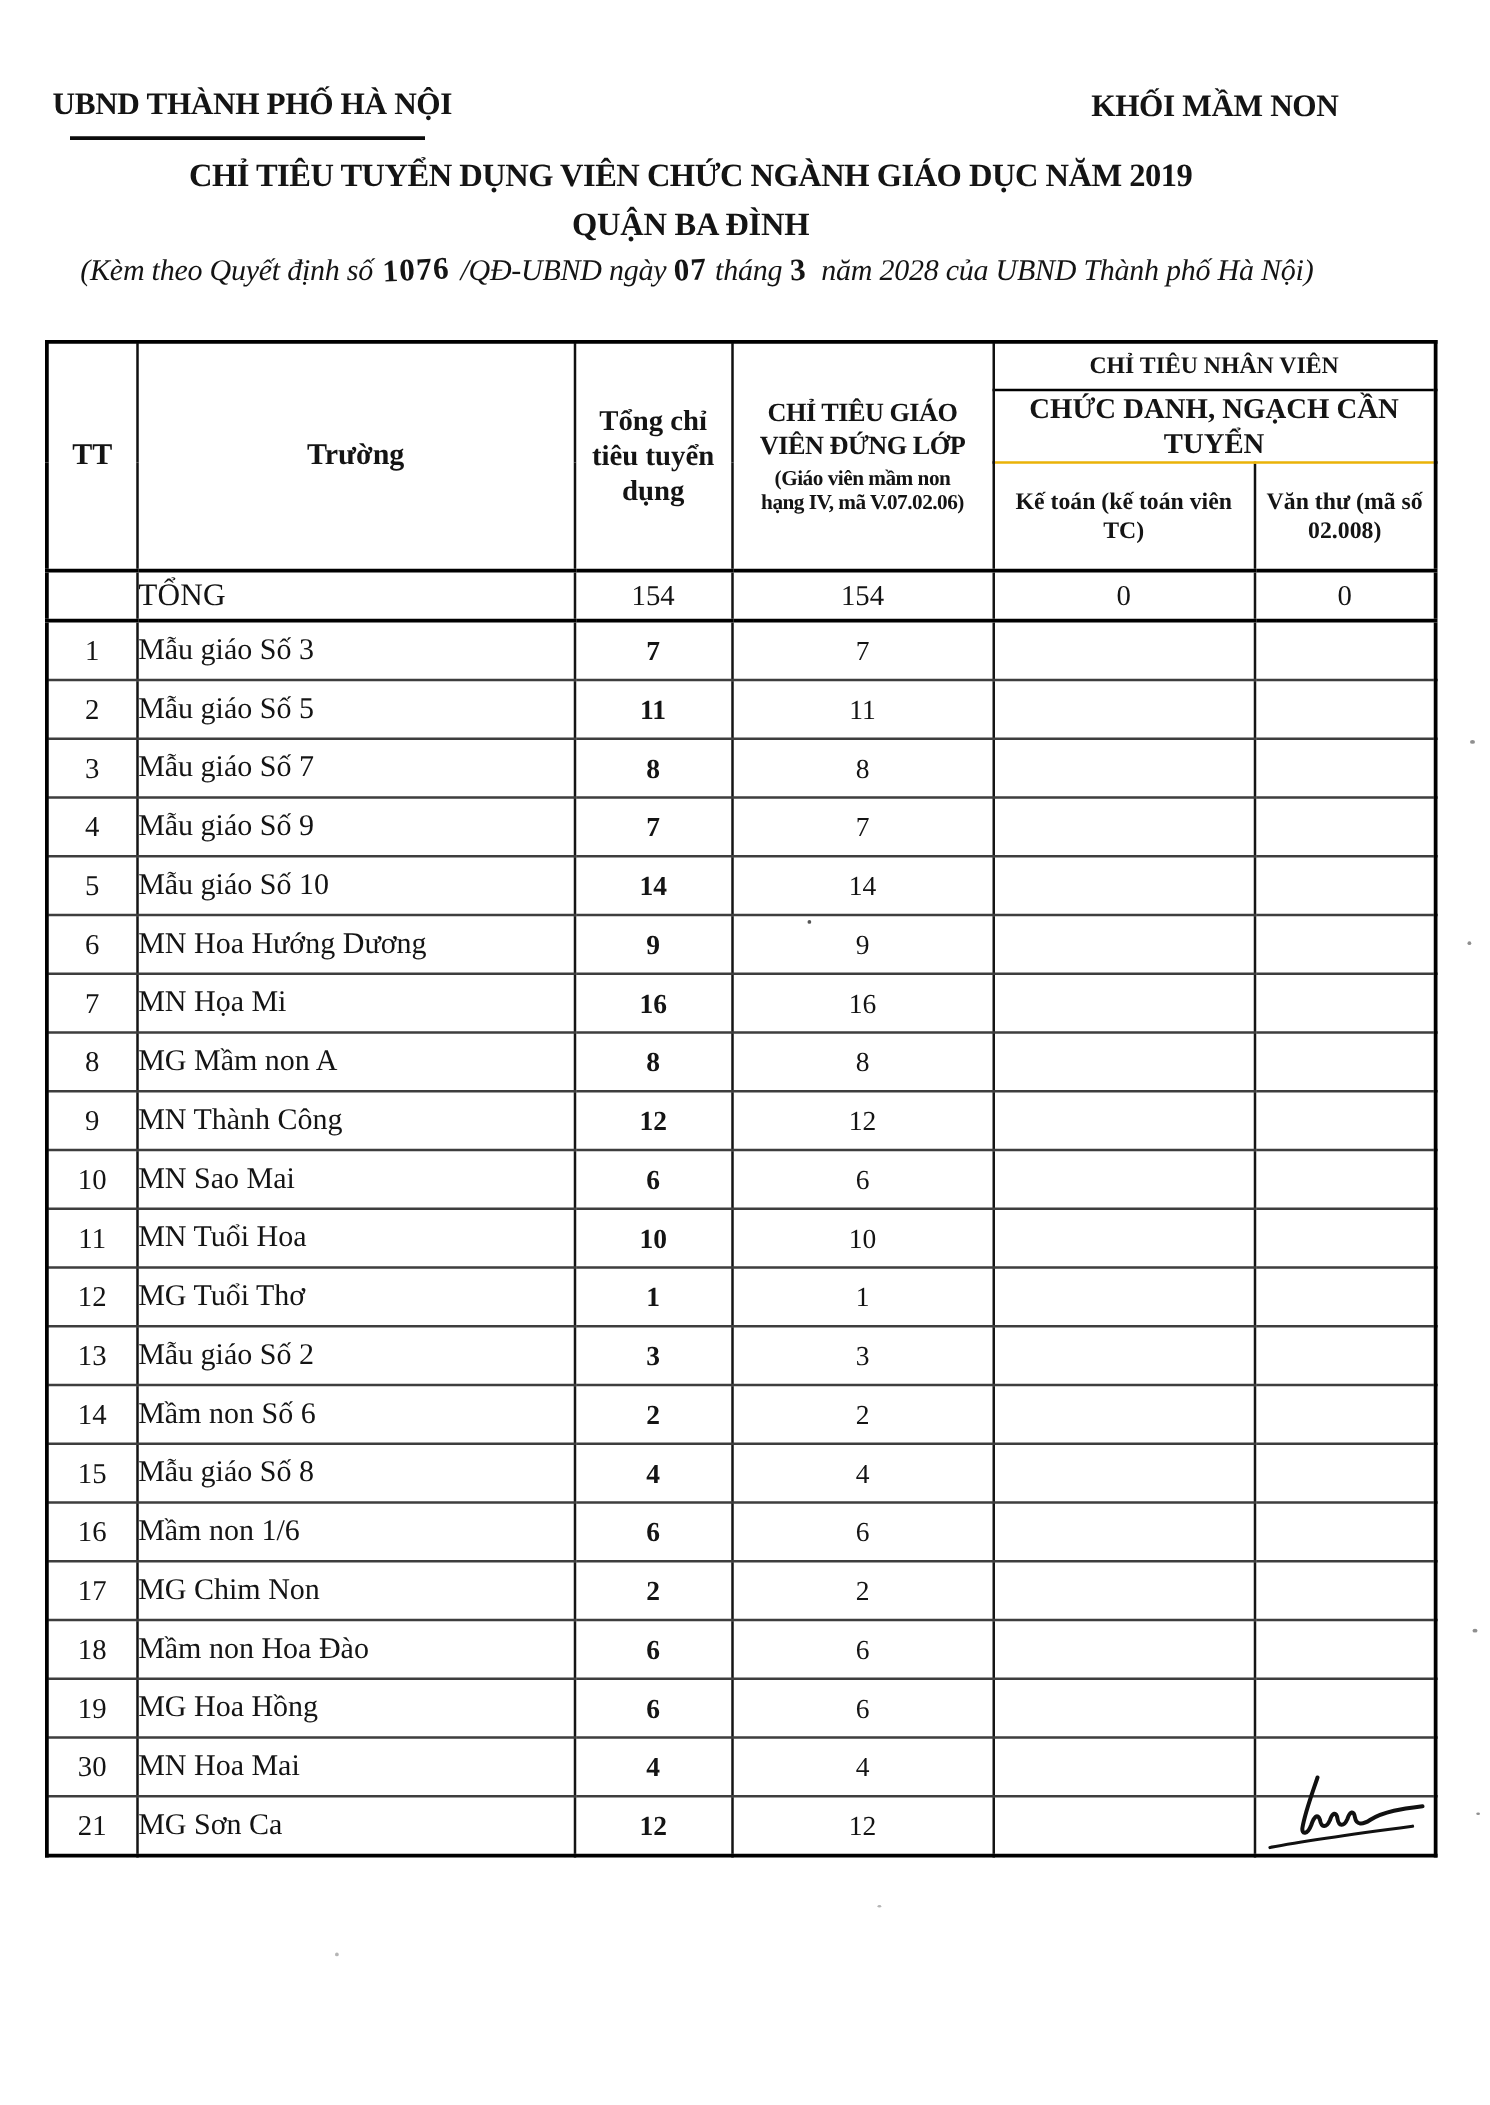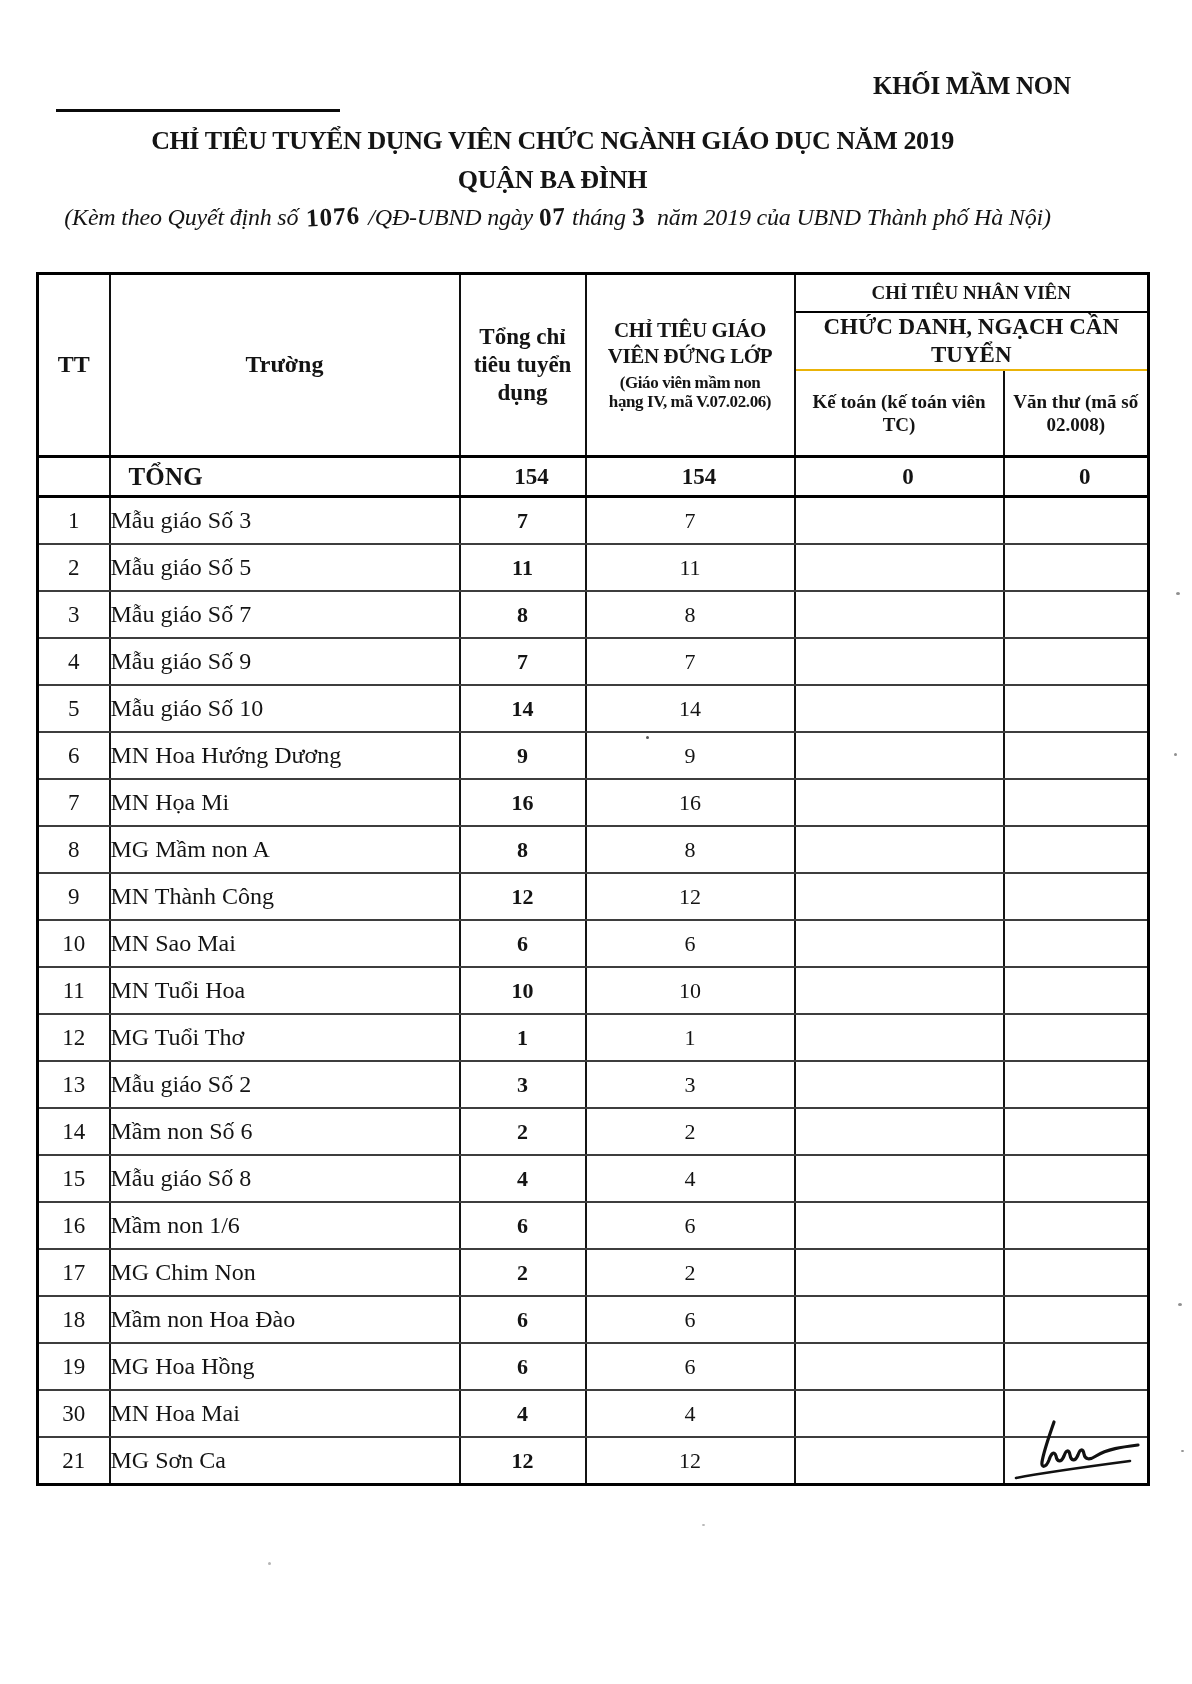--- a/index.html
+++ b/index.html
@@ -37,48 +37,49 @@
   .quota th.h-gv{padding:0 18px;}
   .quota th.h-gv .l1{font-size:21px;letter-spacing:-0.4px;display:block;}
   .quota th.h-gv .l2{font-size:17px;letter-spacing:-0.4px;display:block;margin-top:3px;line-height:1.15;}
   .quota th.h-nv{font-size:19px;height:36px;border-bottom:2px solid #000;}
   .quota th.h-cd{font-size:23px;height:46px;border-bottom:2px solid #eab308;}
   .quota th.h-kt,.quota th.h-vt{font-size:19px;height:84px;padding:0 8px;}
   .quota thead th[rowspan]{height:170px;}
 
   .quota tbody td{border-left:2px solid #141414;border-right:2px solid #141414;}
   .quota tr.total td{
-    height:37px;font-weight:700;border-top:3px solid #000;border-bottom:3px solid #000;padding-left:18px;
+    height:37px;font-weight:400;border-top:3px solid #000;border-bottom:3px solid #000;
   }
   .quota tr.total .c-name{font-size:25px;letter-spacing:0.2px;}
   .quota tr.total .c-tong,.quota tr.total .c-gv,
   .quota tr.total .c-kt,.quota tr.total .c-vt{font-size:23px;}
   .quota tr.data td{height:45px;border-top:2px solid #3e3e3e;border-bottom:2px solid #3e3e3e;}
   .quota tr.data:nth-child(3n+1) td{border-top-color:#8a8a8a;}
   .c-tt{text-align:center;font-size:23px;}
   .c-name{text-align:left;padding-left:9px;font-size:24px;}
   .c-tong{text-align:center;font-weight:700;font-size:22px;}
   .c-gv{text-align:center;font-size:22px;}
   .c-kt,.c-vt{text-align:center;font-size:22px;}
 
   .signature{position:absolute;left:1002px;top:1416px;}
   .speck{position:absolute;background:#8f8f8f;border-radius:50%;}
 </style>
 </head>
 <body>
 
 <div class="page">
 
+  <div class="org">UBND THÀNH PHỐ HÀ NỘI</div>
   <div class="org-underline"></div>
   <div class="block-label">KHỐI MẦM NON</div>
 
   <div class="title1">CHỈ TIÊU TUYỂN DỤNG VIÊN CHỨC NGÀNH GIÁO DỤC NĂM 2019</div>
   <div class="title2">QUẬN BA ĐÌNH</div>
 
-  <div class="refline"><span>(Kèm theo Quyết định số</span><span class="hand">1076</span><span>/QĐ-UBND ngày</span><span class="hand small">07</span><span>tháng</span><span class="hand small">3</span> <span>năm 2019 của UBND Thành phố Hà Nội)</span></div>
+  <div class="refline"><span>(Kèm theo Quyết định số</span><span class="hand">1076</span><span>/QĐ-UBND ngày</span><span class="hand small">07</span><span>tháng</span><span class="hand small">3</span> <span>năm 2028 của UBND Thành phố Hà Nội)</span></div>
 
   <table class="quota">
     <colgroup>
       <col style="width:72px">
         <col style="width:350px">
         <col style="width:126px">
       <col style="width:209px">
         <col style="width:209px">
         <col style="width:145px">
     </colgroup>

